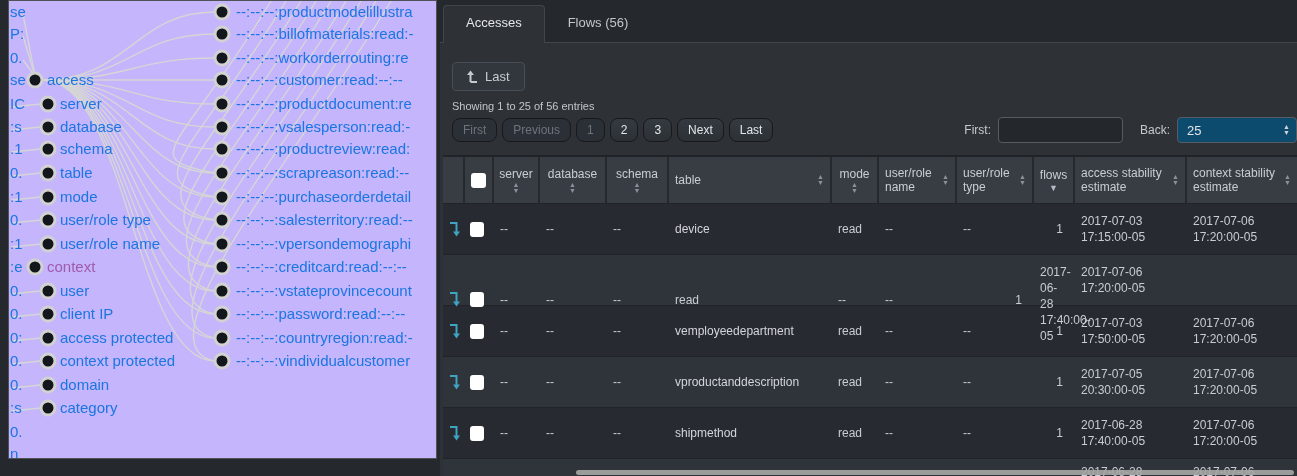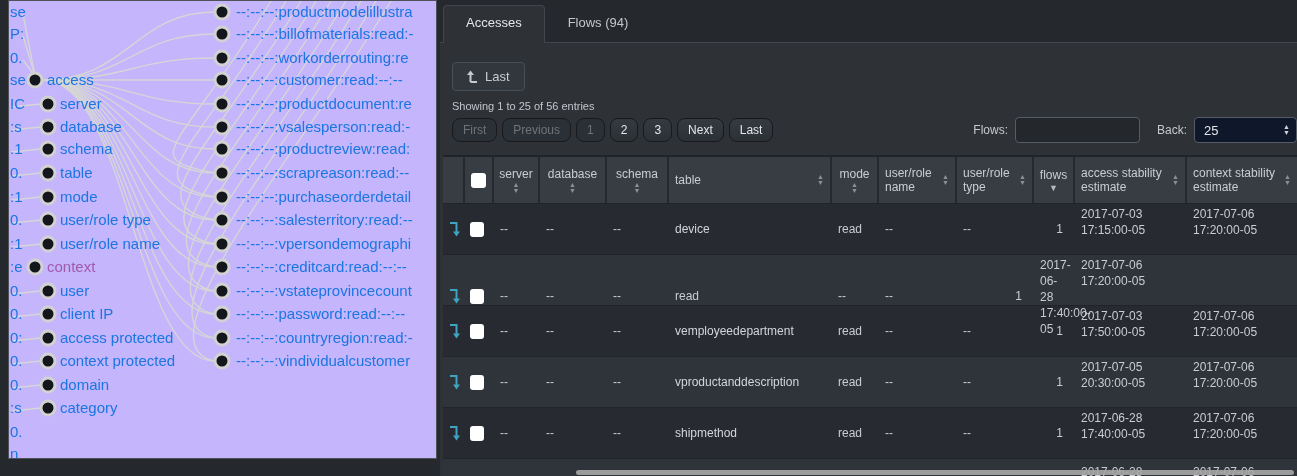--- a/index.html
+++ b/index.html
@@ -30,21 +30,21 @@
 
   .controls-row{display:flex;align-items:center;padding-left:12px;height:28px;}
   .pagination{display:flex;gap:5px;}
   .pbtn{background:linear-gradient(#343a40,#2c3136);border:1px solid #17191d;border-radius:8px;
     color:#e3e6e9;font-size:12px;padding:4px 10px;cursor:pointer;}
   .pbtn.disabled{color:#6d737a;background:#2b3036;cursor:default;}
   .spacer{flex:1;}
   .ctl-label{font-size:12px;color:#c6c9cd;margin-right:7px;}
   .search-input{width:125px;height:26px;background:#24282d;border:1px solid #565c63;border-radius:4px;
     color:#e3e6e9;font-size:12px;padding:0 7px;margin-right:17px;outline:none;}
-  .selectbox{width:103px;height:26px;background:#0f172a;border:1px solid #565c63;border-radius:4px;
+  .selectbox{width:120px;height:26px;background:#0c4a6e;border:1px solid #565c63;border-radius:4px;
     display:flex;align-items:center;justify-content:space-between;padding:0 6px 0 9px;cursor:pointer;}
   .selectbox .val{font-size:13px;color:#e3e6e9;}
   .spin{display:flex;flex-direction:column;font-size:7px;line-height:6px;color:#cfd3d7;}
 
   
   .dtable{margin:11px 0 0 3px;width:854px;--cols:20px 29px 46px 67px 62px 163px 47px 78px 77px 41px 112px 112px;}
   .thead{display:grid;grid-template-columns:var(--cols);height:48px;border-top:2px solid #202328;}
   .hcell{background:#383d44;color:#c9cdd3;font-size:12px;display:flex;align-items:center;justify-content:center;padding:4px 6px;cursor:pointer;}
   .hcell + .hcell{border-left:2px solid #25282d;}
   .hc-col{flex-direction:column;gap:1px;}
@@ -55,21 +55,21 @@
   .cbx{width:15px;height:15px;background:#ffffff;border-radius:3px;display:inline-block;cursor:pointer;}
 
   .trow{display:grid;grid-template-columns:var(--cols);height:51px;border-top:1px solid #202328;}
   .trow.odd{background:#272a30;}
   .trow.even{background:#2f333a;}
   .cell{display:flex;align-items:center;padding:0 8px;font-size:12px;color:#c9cdd3;}
   .cell.icon-cell{padding:0 0 0 6px;}
   .cell.check-cell{padding-left:7px;}
   .cell.tname{color:#d3d6da;}
   .cell.flows{justify-content:flex-end;padding-right:10px;}
-  .cell.date{display:block;padding-top:2px;line-height:16px;}
+  .cell.date{display:block;padding-top:9px;line-height:16px;}
   .trow.partial .cell.date{padding-top:5px;}
 
   .hscroll-thumb{position:absolute;left:576px;right:3px;bottom:1px;height:5px;border-radius:3px;background:#a6a6a6;opacity:.9;}
 </style>
 </head>
 <body>
 
 <div class="stage">
 
   <div class="graph-panel">
@@ -199,21 +199,21 @@
         <text x="1" y="458" class="glabel">n</text>
       </svg>
   </div>
 
   <div class="right-panel">
     <div class="tabbar">
       <div class="tab active">
         <span>Accesses</span>
       </div>
       <div class="tab">
-        <span>Flows (94)</span>
+        <span>Flows (56)</span>
       </div>
     </div>
 
     <div class="content">
       <button class="back-btn">
         <svg width="11" height="13" viewBox="0 0 11 13">
           <path d="M3.5 12 H10 M3.5 12 V4" stroke="#c7cacd" stroke-width="2" fill="none"></path>
           <path d="M0 5 L3.5 0.5 L7 5 Z" fill="#c7cacd"></path>
         </svg>
         <span>Last</span>
@@ -225,21 +225,21 @@
         <div class="pagination">
             <button class="pbtn disabled">First</button>
             <button class="pbtn disabled">Previous</button>
             <button class="pbtn disabled">1</button>
             <button class="pbtn">2</button>
             <button class="pbtn">3</button>
             <button class="pbtn">Next</button>
             <button class="pbtn">Last</button>
           </div>
         <div class="spacer"></div>
-        <span class="ctl-label">Flows:</span>
+        <span class="ctl-label">First:</span>
         <input class="search-input" type="text" style="">
         <span class="ctl-label">Back:</span>
         <div class="selectbox">
           <span class="val">25</span>
           <span class="spin">
               <span>▲</span>
               <span>▼</span>
             </span>
         </div>
       </div>

